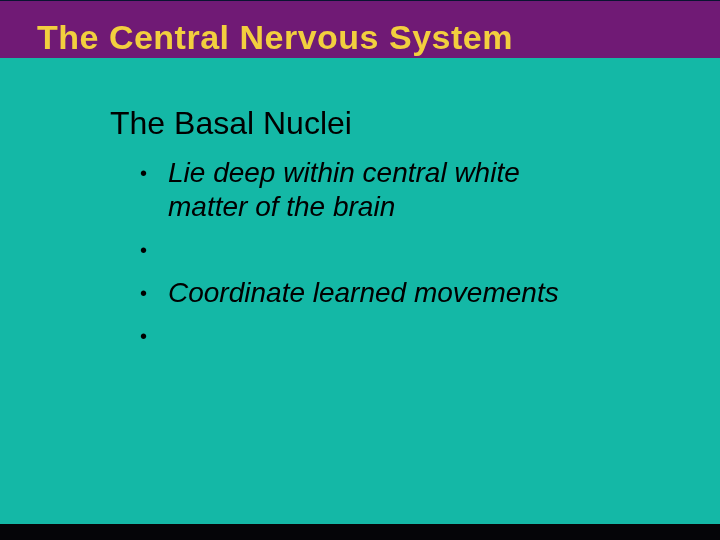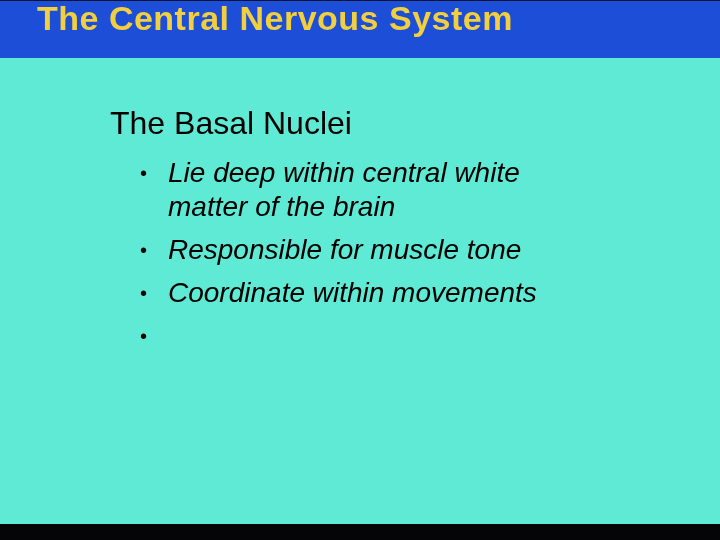--- a/index.html
+++ b/index.html
@@ -14,43 +14,43 @@
     background: #ffffff;
     overflow: hidden;
     font-family: "Liberation Sans", "DejaVu Sans", sans-serif;
   }
   .header-bar {
     position: absolute;
     top: 0;
     left: 0;
     width: 720px;
     height: 58px;
-    background: #1d4ed8;
+    background: #701a75;
     display: flex;
-    align-items: flex-start;
+    align-items: flex-end;
     box-sizing: border-box;
     padding-left: 37px;
     border-top: 1px solid #0a1430;
   }
   .slide-title {
     color: #f2cf3e;
     font-size: 34px;
     font-weight: bold;
     letter-spacing: 0.5px;
     white-space: nowrap;
     line-height: 1;
     padding-bottom: 4px;
   }
   .body-area {
     position: absolute;
     top: 58px;
     left: 0;
     width: 720px;
     height: 466px;
-    background: #5eead4;
+    background: #14b8a6;
   }
   .subtitle {
     margin: 46px 0 0 110px;
     font-size: 32px;
     line-height: 38px;
     color: #000000;
     font-weight: normal;
   }
   .bullet-list {
     list-style: none;
@@ -98,25 +98,24 @@
     <div class="subtitle">The Basal Nuclei</div>
 
     <ul class="bullet-list">
       <li class="bullet-item">
         <span class="bullet-dot">•</span>
         <span class="bullet-text">Lie deep within central white
 matter of the brain</span>
       </li>
       <li class="bullet-item">
         <span class="bullet-dot">•</span>
-        <span class="bullet-text">Responsible for muscle tone</span>
       </li>
       <li class="bullet-item">
         <span class="bullet-dot">•</span>
-        <span class="bullet-text">Coordinate within movements</span>
+        <span class="bullet-text">Coordinate learned movements</span>
       </li>
       <li class="bullet-item">
         <span class="bullet-dot">•</span>
       </li>
     </ul>
   </div>
 
   <div class="footer-bar"></div>
 
 </div>

